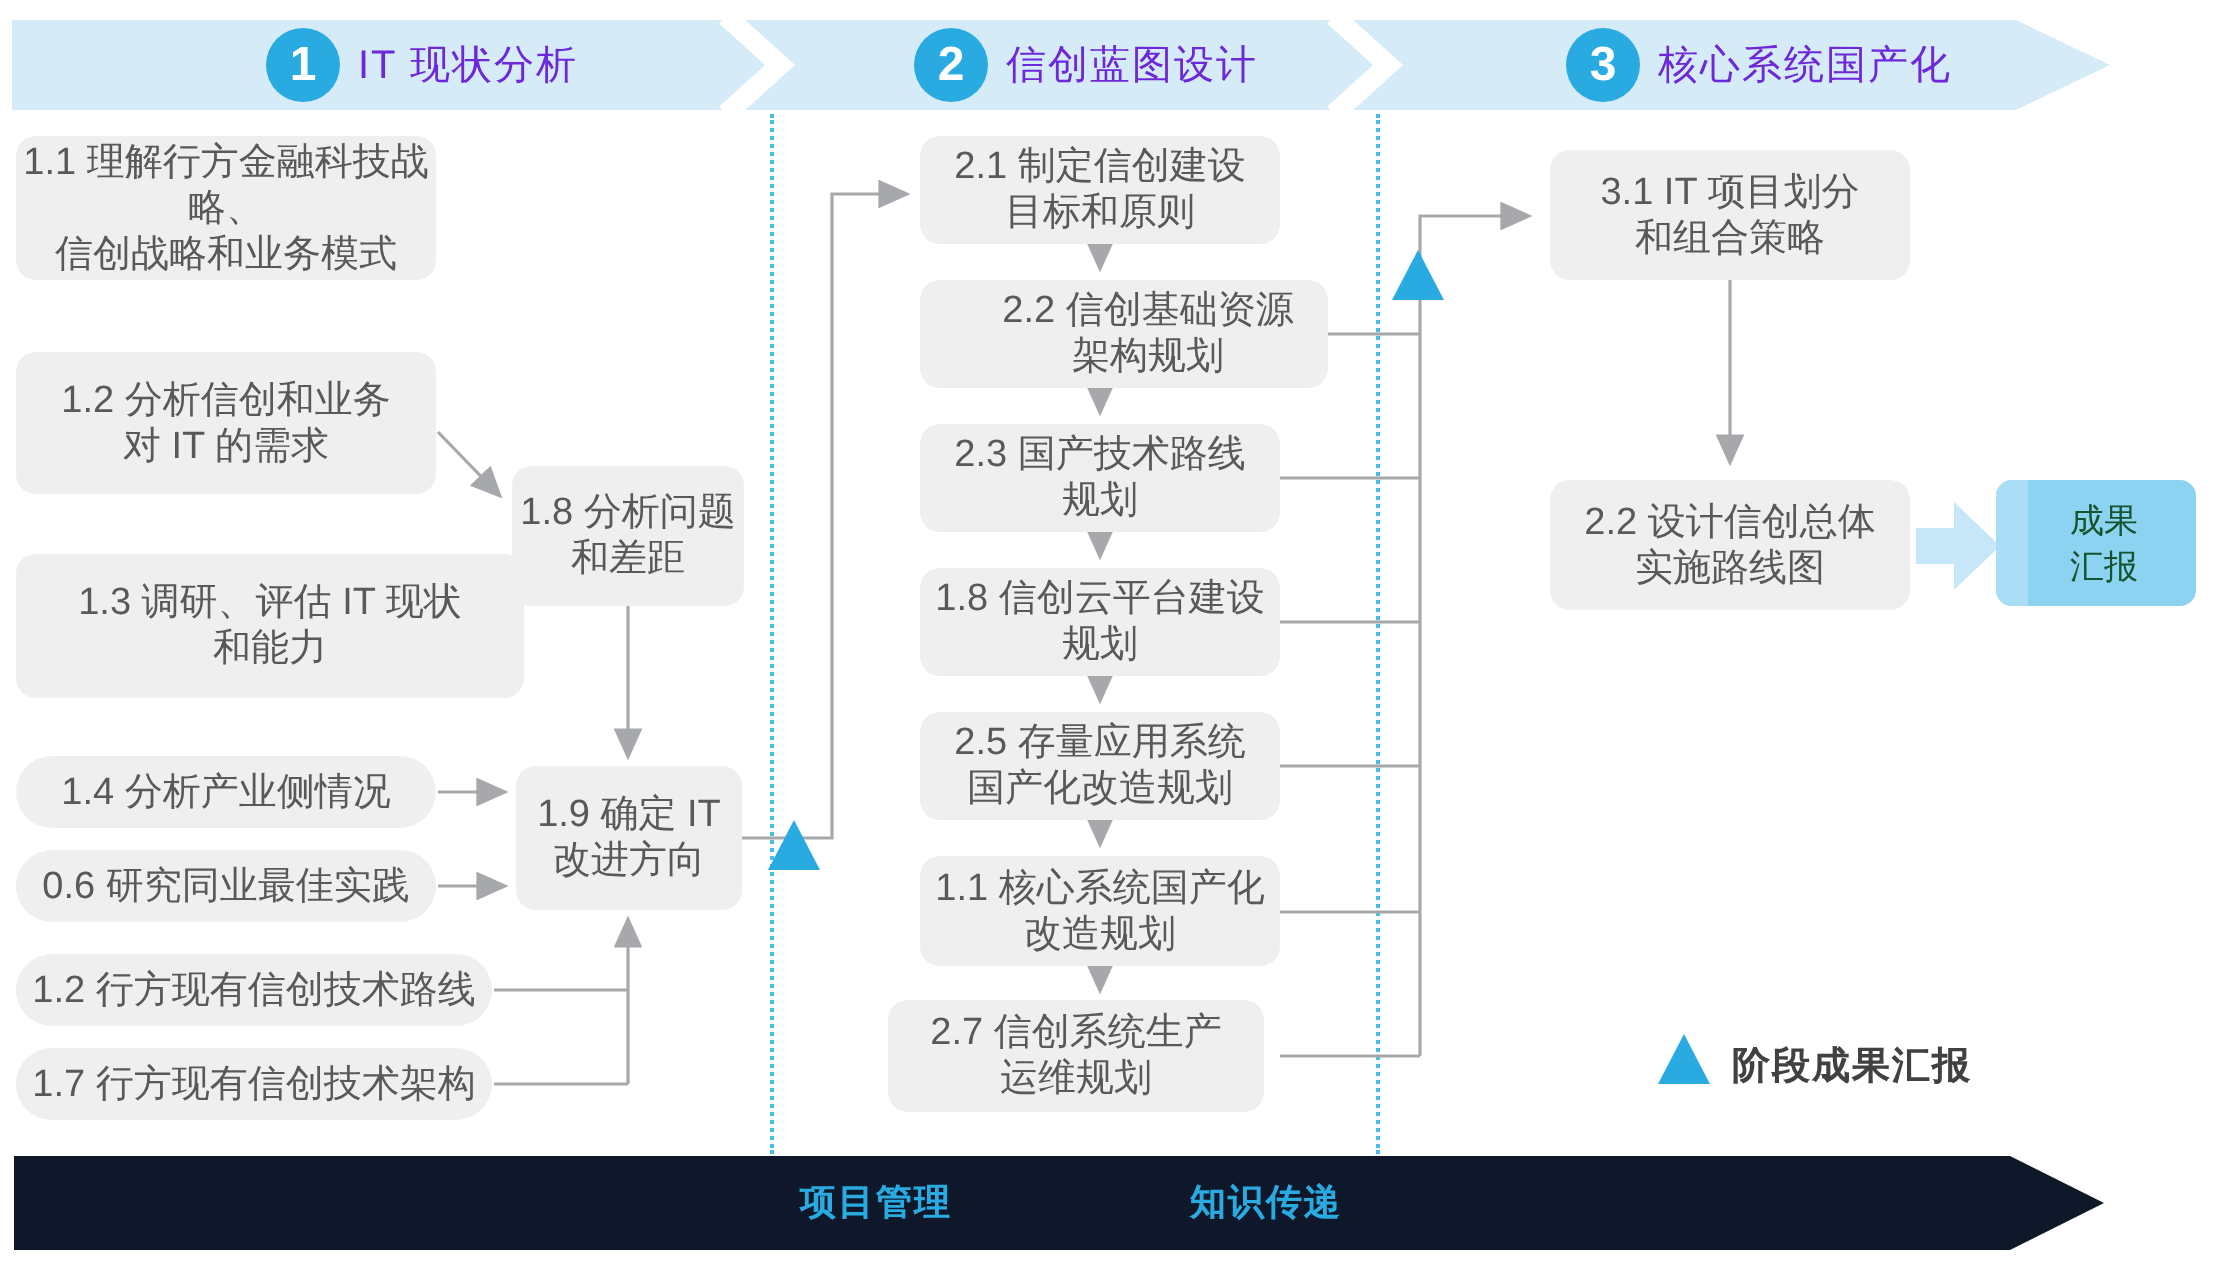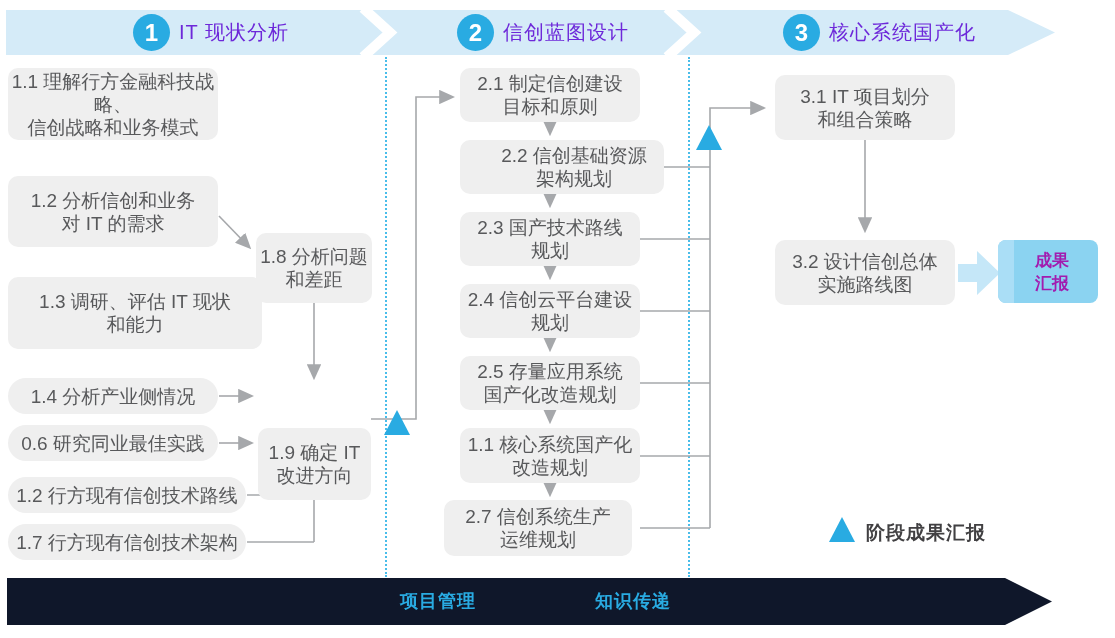--- a/index.html
+++ b/index.html
@@ -63,21 +63,21 @@
   #result-box {
     position:absolute; left:998px; top:240px; width:100px; height:63px;
     background:#8bd3f1; border-radius:8px;
     display:flex; align-items:center; justify-content:center;
   }
   #result-box .strip {
     position:absolute; left:0; top:0; bottom:0; width:16px;
     background:#aadef6; border-radius:8px 0 0 8px;
   }
   #result-box .rlabel {
-    position:relative; color:#a21caf; font-weight:bold; font-size:17px;
+    position:relative; color:#14532d; font-weight:normal; font-size:17px;
     line-height:23px; white-space:pre-line; text-align:left; padding-left:8px;
   }
 
   #connector-layer { position:absolute; left:0; top:0; pointer-events:none; }
 </style>
 </head>
 <body>
 
 <div id="stage">
 
@@ -145,41 +145,41 @@
   <div class="gbox" style="left:8px;  top:176px; width:210px; height:71px;">1.2 分析信创和业务
 对 IT 的需求</div>
   <div class="gbox" style="left:8px;  top:277px; width:254px; height:72px;">1.3 调研、评估 IT 现状
 和能力</div>
   <div class="gbox pill" style="left:8px; top:378px; width:210px; height:36px;">1.4 分析产业侧情况</div>
   <div class="gbox pill" style="left:8px; top:425px; width:210px; height:36px;">0.6 研究同业最佳实践</div>
   <div class="gbox pill" style="left:8px; top:477px; width:238px; height:36px;">1.2 行方现有信创技术路线</div>
   <div class="gbox pill" style="left:8px; top:524px; width:238px; height:36px;">1.7 行方现有信创技术架构</div>
   <div class="gbox" style="left:256px; top:233px; width:116px; height:70px;">1.8 分析问题
 和差距</div>
-  <div class="gbox" style="left:258px; top:383px; width:113px; height:72px;margin-top:45px;">1.9 确定 IT
+  <div class="gbox" style="left:258px; top:383px; width:113px; height:72px;">1.9 确定 IT
 改进方向</div>
 
   <div class="gbox" style="left:460px; top:68px;  width:180px; height:54px;">2.1 制定信创建设
 目标和原则</div>
   <div class="gbox" style="left:460px; top:140px; width:180px; height:54px;padding-left:24px;">2.2 信创基础资源
 架构规划</div>
   <div class="gbox" style="left:460px; top:212px; width:180px; height:54px;">2.3 国产技术路线
 规划</div>
-  <div class="gbox" style="left:460px; top:284px; width:180px; height:54px;">2.4 信创云平台建设
+  <div class="gbox" style="left:460px; top:284px; width:180px; height:54px;">1.8 信创云平台建设
 规划</div>
   <div class="gbox" style="left:460px; top:356px; width:180px; height:54px;">2.5 存量应用系统
 国产化改造规划</div>
   <div class="gbox" style="left:460px; top:428px; width:180px; height:55px;">1.1 核心系统国产化
 改造规划</div>
   <div class="gbox" style="left:444px; top:500px; width:188px; height:56px;">2.7 信创系统生产
 运维规划</div>
 
   <div class="gbox" style="left:775px; top:75px;  width:180px; height:65px;">3.1 IT 项目划分
 和组合策略</div>
-  <div class="gbox" style="left:775px; top:240px; width:180px; height:65px;">3.2 设计信创总体
+  <div class="gbox" style="left:775px; top:240px; width:180px; height:65px;">2.2 设计信创总体
 实施路线图</div>
 
   <div id="result-box">
     <div class="strip"></div>
     <div class="rlabel">成果
 汇报</div>
   </div>
 
   <div class="tri" style="left:384px; top:410px;"></div>
   <div class="tri" style="left:696px; top:125px;"></div>

